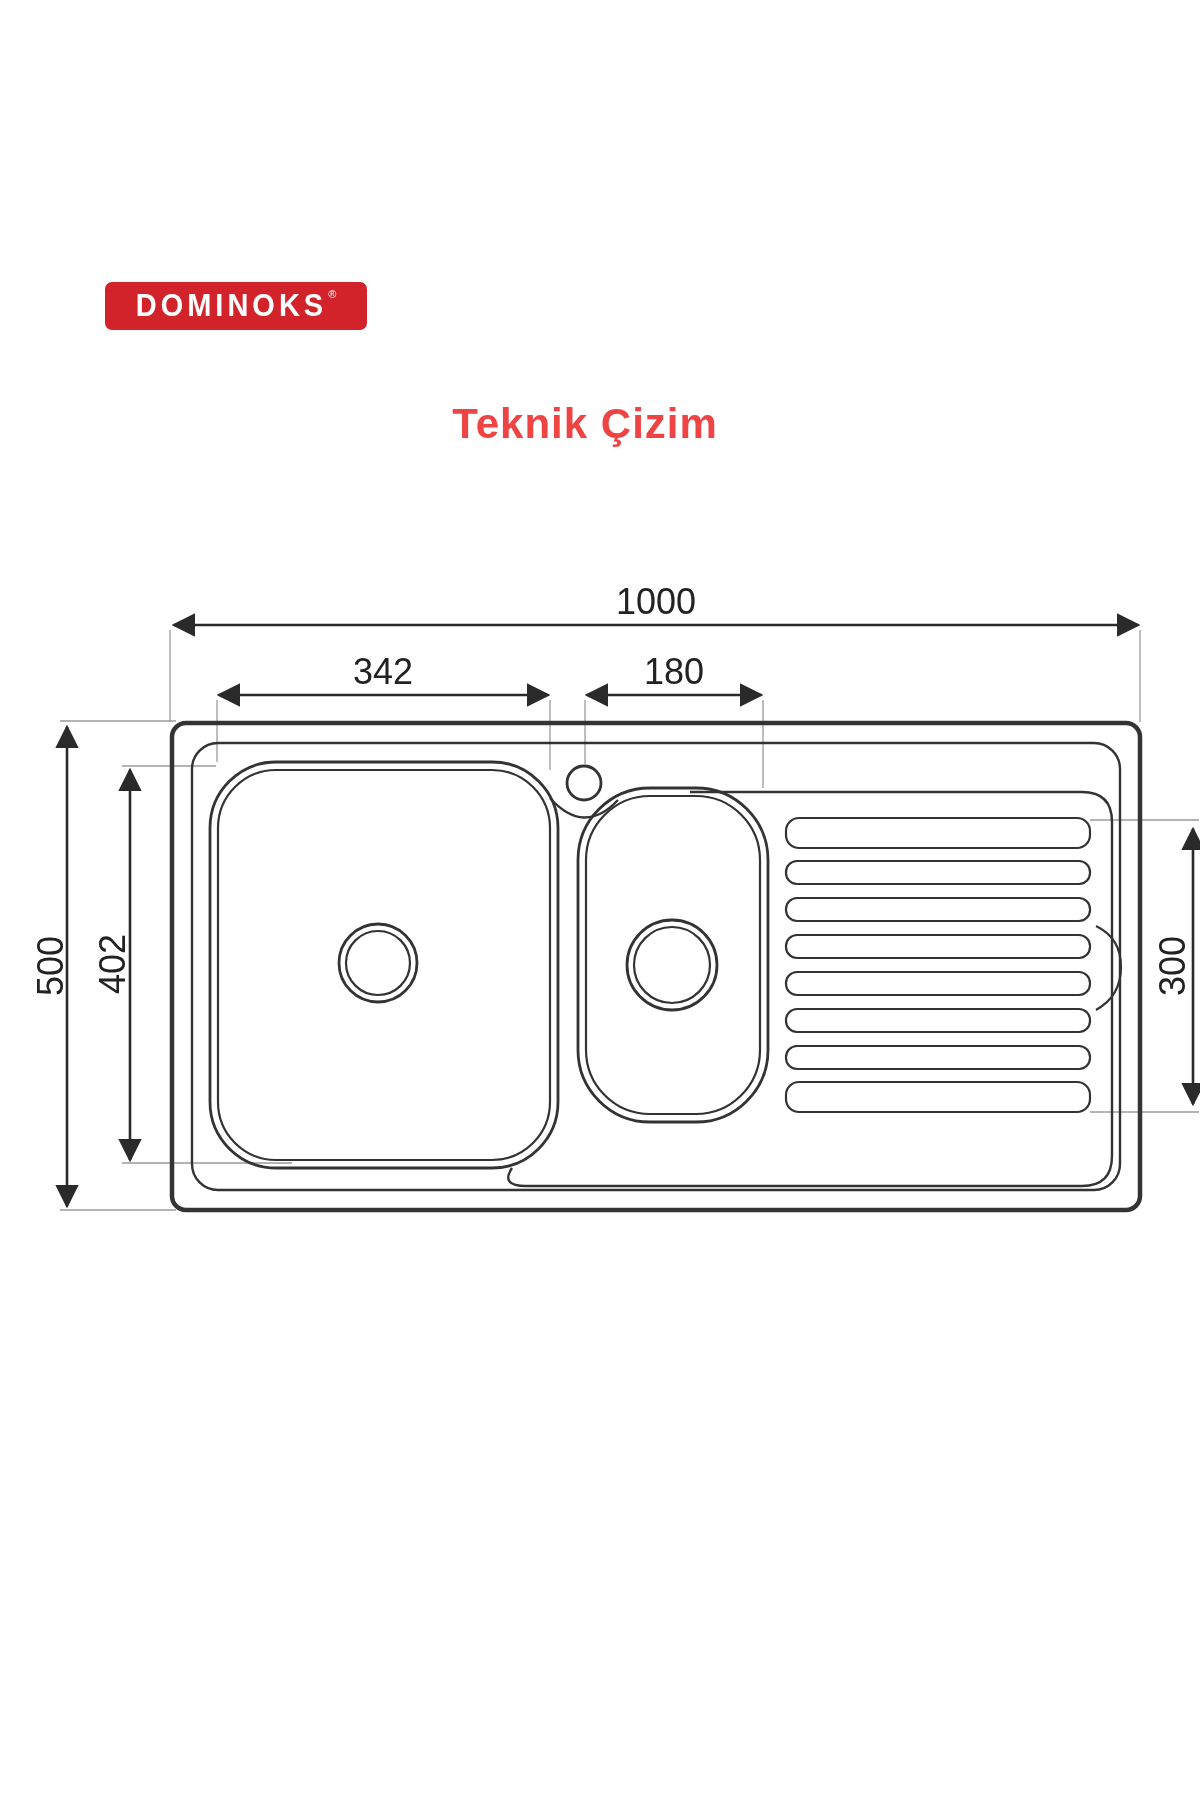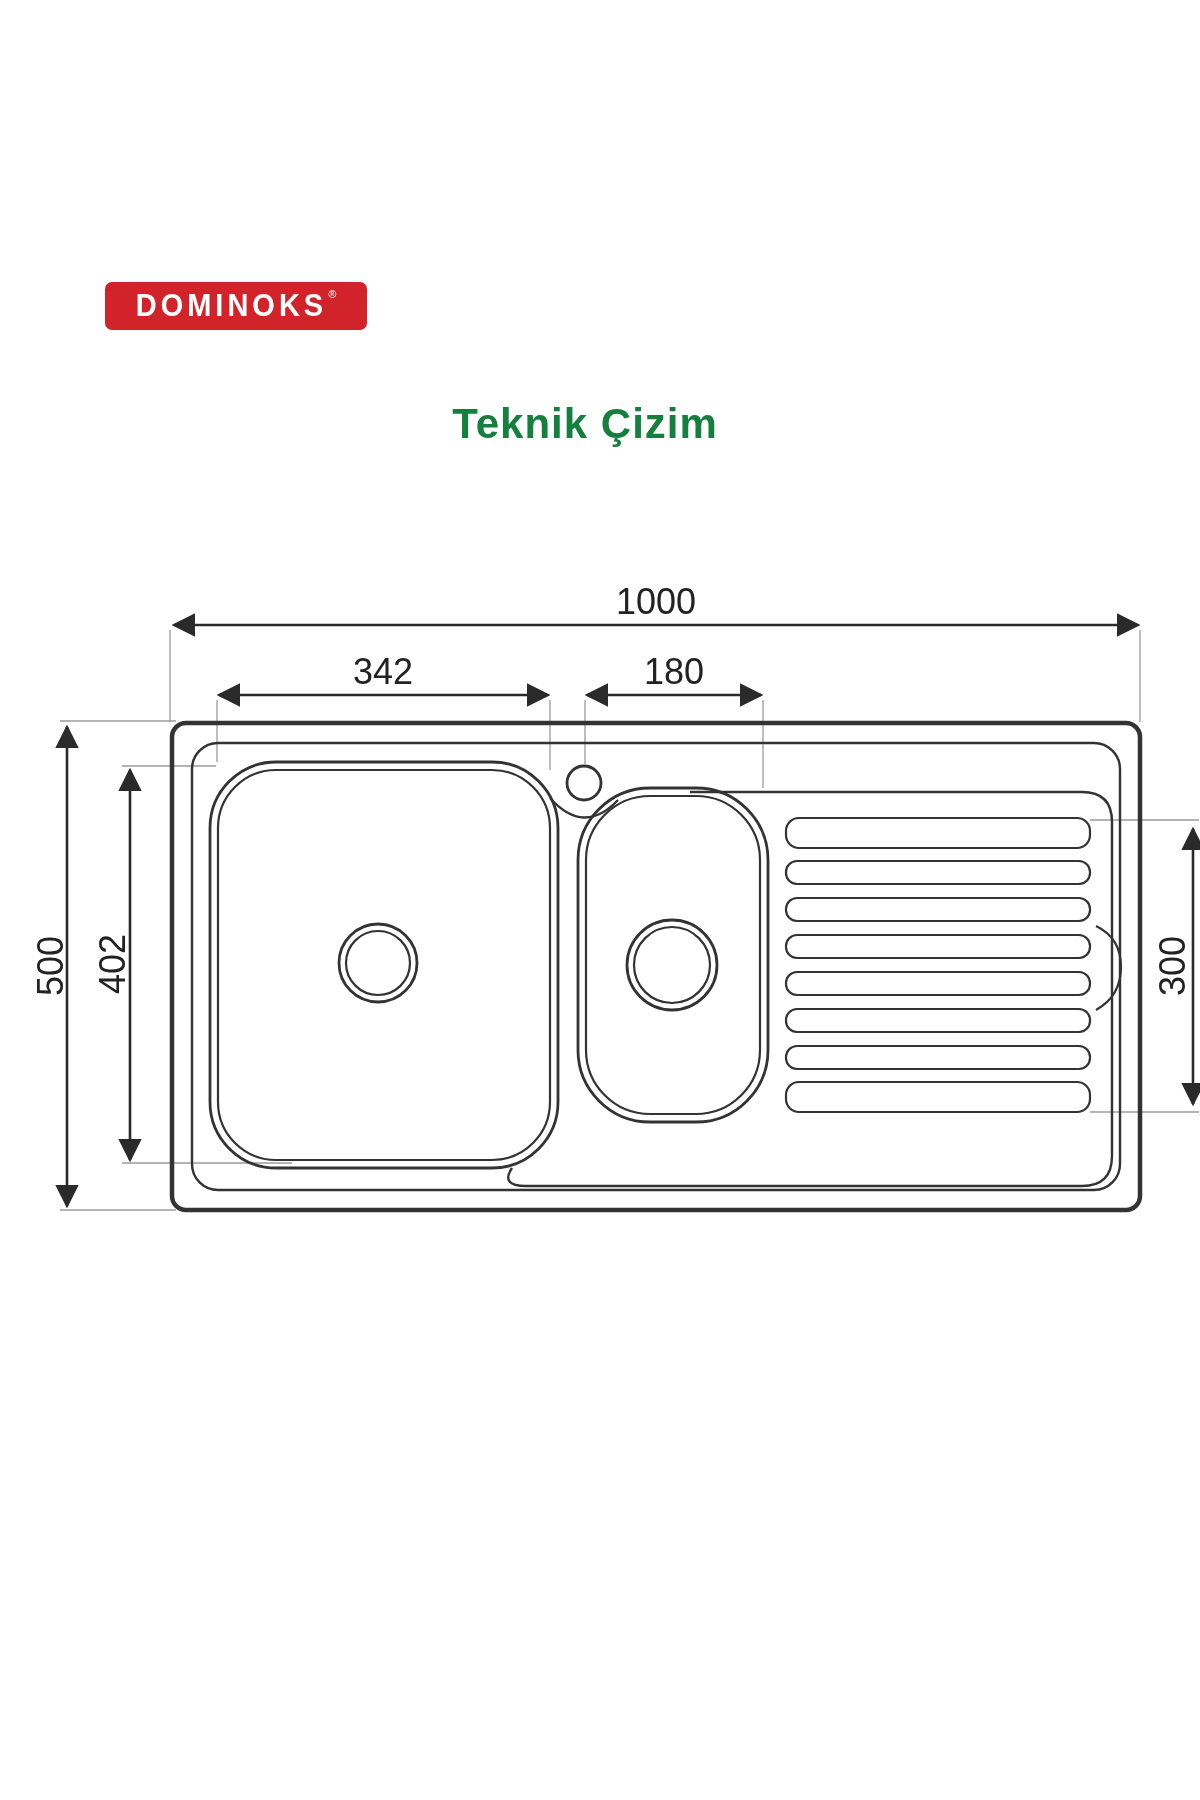--- a/index.html
+++ b/index.html
@@ -33,21 +33,21 @@
     align-self:flex-start;
     margin-top:6px;
     margin-left:1px;
   }
   .title{
     position:absolute;left:0;top:400px;
     width:1170px;
     text-align:center;
     font-size:42px;
     font-weight:bold;
-    color:#15803d;
+    color:#ef4444;
     letter-spacing:1px;
     margin:0;
   }
   svg.drawing{position:absolute;left:0;top:0;}
   .dim-line{stroke:#2a2a2a;stroke-width:2.6;fill:none;}
   .ext-line{stroke:#9b9b9b;stroke-width:1.3;fill:none;}
   .dim-label{font-family:"Liberation Sans",sans-serif;font-size:36px;fill:#222222;}
   .edge{stroke:#333333;fill:none;}
 </style>
 </head>

